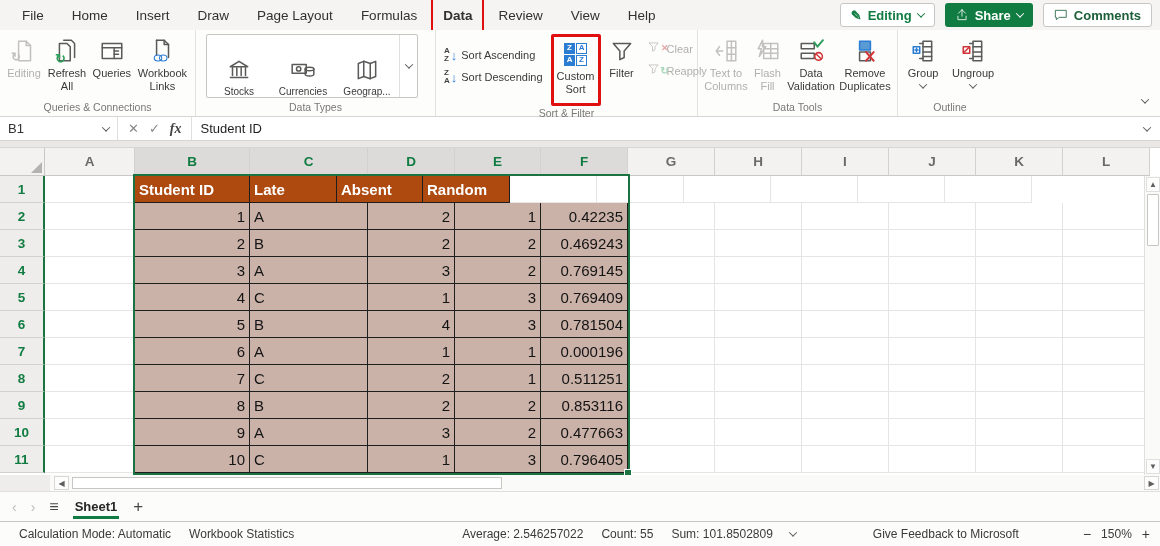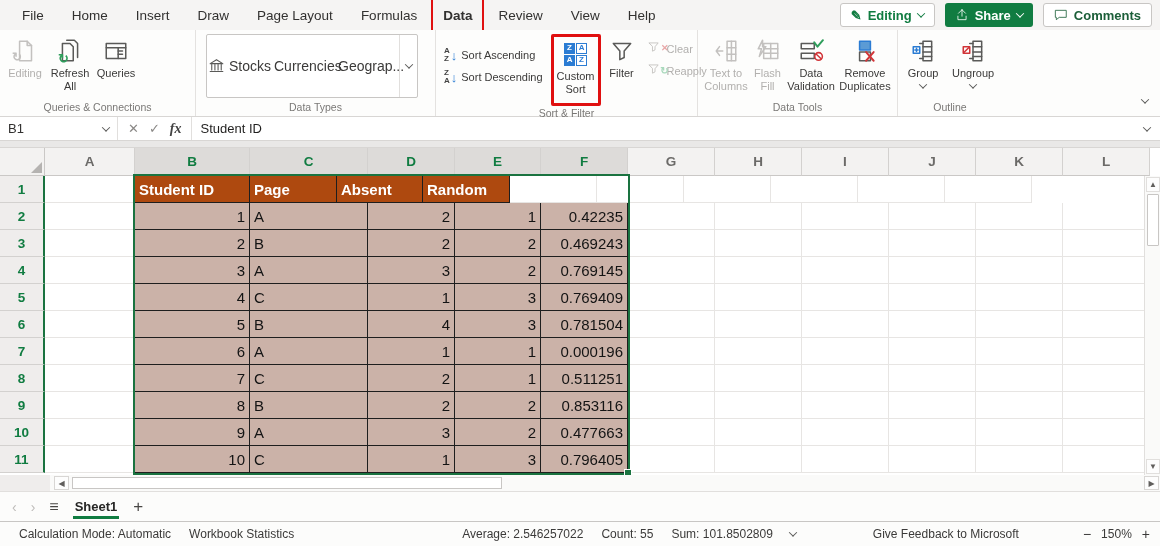--- a/index.html
+++ b/index.html
@@ -32,21 +32,21 @@
   .rbtn.disabled .ovl { color:#C3C1BF !important; }
   .sbtn { display:flex; align-items:center; gap:4px; font-size:11px; color:#3B3A39; padding:3px 4px; cursor:pointer; white-space:nowrap; }
   .sbtn.disabled { color:#B2B0AE; cursor:default; }
   svg.ic { stroke:#5A5A58; fill:none; stroke-width:1.4; stroke-linejoin:round; stroke-linecap:round; }
   .ovl { position:absolute; font-weight:700; }
   .redbox { border:3px solid var(--highlight-red); }
   .azstack { display:flex; align-items:center; }
   .azstack .letters { display:flex; flex-direction:column; font-size:8px; font-weight:700; color:#444; line-height:1; }
   .azstack .arrow { color:#2B7CD3; font-size:13px; margin-left:1px; }
   .gallery { display:flex; border:1px solid #C8C6C4; background:#fff; border-radius:2px; height:64px; }
-  .gallery .gitem { width:64px; display:flex; align-items:center; justify-content:space-between; gap:3px; font-size:14px; color:#3B3A39; cursor:pointer; }
+  .gallery .gitem { width:64px; display:flex; flex-direction:column; align-items:center; justify-content:flex-end; gap:3px; font-size:10px; color:#3B3A39; cursor:pointer; }
   .gallery .gmore { width:18px; border-left:1px solid #E1DFDD; display:flex; align-items:center; justify-content:center; color:#5A5A58; cursor:pointer; }
   .custsort-ic { display:grid; grid-template-columns:11px 11px; grid-template-rows:11px 11px; gap:1px; }
   .custsort-ic span { display:flex; align-items:center; justify-content:center; font-size:8px; font-weight:700; border:1px solid #2B7CD3; }
   .cs-b { background:#2B7CD3; color:#fff; } .cs-w { background:#fff; color:#2B7CD3; }
   .ribbon-collapse { position:absolute; right:12px; bottom:8px; color:#5A5A58; cursor:pointer; }
   .outline-chev { color:#5A5A58; margin-top:1px; }
 
   
   .formulabar { height:24px; display:flex; align-items:stretch; border-bottom:1px solid #D8D6D4; background:#fff; font-size:13px; }
   .namebox { width:118px; display:flex; align-items:center; padding:0 8px; border-right:1px solid #E1DFDD; cursor:pointer; }
@@ -168,20 +168,36 @@
         <div class="rbtn" style="width:44px;justify-content:flex-end;">
           <span class="ric">
             <svg class="ic" width="26" height="26" viewBox="0 0 24 24">
                 <rect x="3" y="5" width="18" height="14"></rect>
                 <path d="M3 9h18"></path>
                 <path d="M14 12h4M14 15h4"></path>
                 <path d="M14 9v10"></path>
               </svg>
           </span>
           <span>Queries</span>
+        </div>
+        <div class="rbtn" style="width:60px;">
+          <span class="ric">
+            <svg class="ic" width="26" height="26" viewBox="0 0 24 24">
+                <path d="M7 2h7l4 4v12"></path>
+                <path d="M14 2v4h4"></path>
+                <path d="M7 2v14"></path>
+              </svg>
+            <span class="ovl" style="left:4px; bottom:-2px;">
+              <svg class="ic" width="18" height="12" viewBox="0 0 24 14" style="stroke:#2B7CD3;">
+                  <ellipse cx="8" cy="7" rx="5" ry="4"></ellipse>
+                  <ellipse cx="15" cy="7" rx="5" ry="4"></ellipse>
+                </svg>
+            </span>
+          </span>
+          <span>Workbook Links</span>
         </div>
       </div>
       <div class="rgroup-label">Queries &amp; Connections</div>
     </div>
 
     <div class="rgroup" style="width:240px;">
       <div class="rgroup-content" style="padding:4px 10px 0;">
         <div class="gallery">
           <div class="gitem">
             <svg class="ic" width="26" height="26" viewBox="0 0 24 24">
@@ -397,21 +413,21 @@
         <div class="colhead" style="width: 87px;">I</div>
         <div class="colhead" style="width: 87px;">J</div>
         <div class="colhead" style="width: 87px;">K</div>
         <div class="colhead" style="width: 87px;">L</div>
       </div>
     <div id="gridrows">
         <div class="grow">
           <div class="rowhead">1</div>
           <div class="cell c-empty" style="width: 90px;"></div>
           <div class="cell c-th al" style="width: 115px;">Student ID</div>
-          <div class="cell c-th al" style="width: 87px;">Page</div>
+          <div class="cell c-th al" style="width: 87px;">Late</div>
           <div class="cell c-th al" style="width: 86px;">Absent</div>
           <div class="cell c-th al" style="width: 87px;">Random</div>
           <div class="cell c-empty" style="width: 87px;"></div>
           <div class="cell c-empty" style="width: 87px;"></div>
           <div class="cell c-empty" style="width: 87px;"></div>
           <div class="cell c-empty" style="width: 87px;"></div>
           <div class="cell c-empty" style="width: 87px;"></div>
           <div class="cell c-empty" style="width: 87px;"></div>
         </div>
         <div class="grow">

